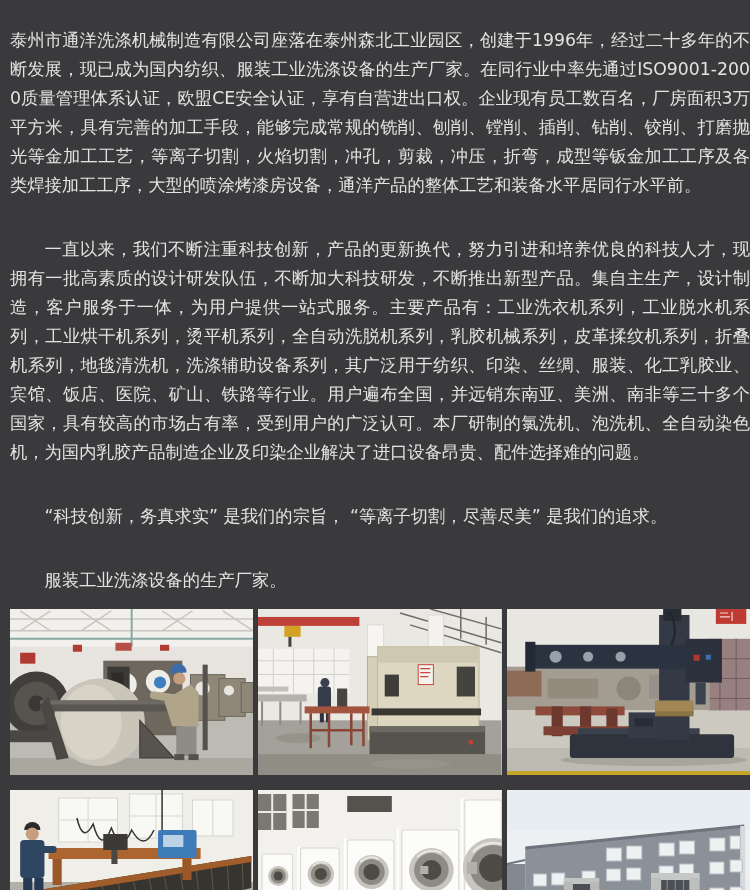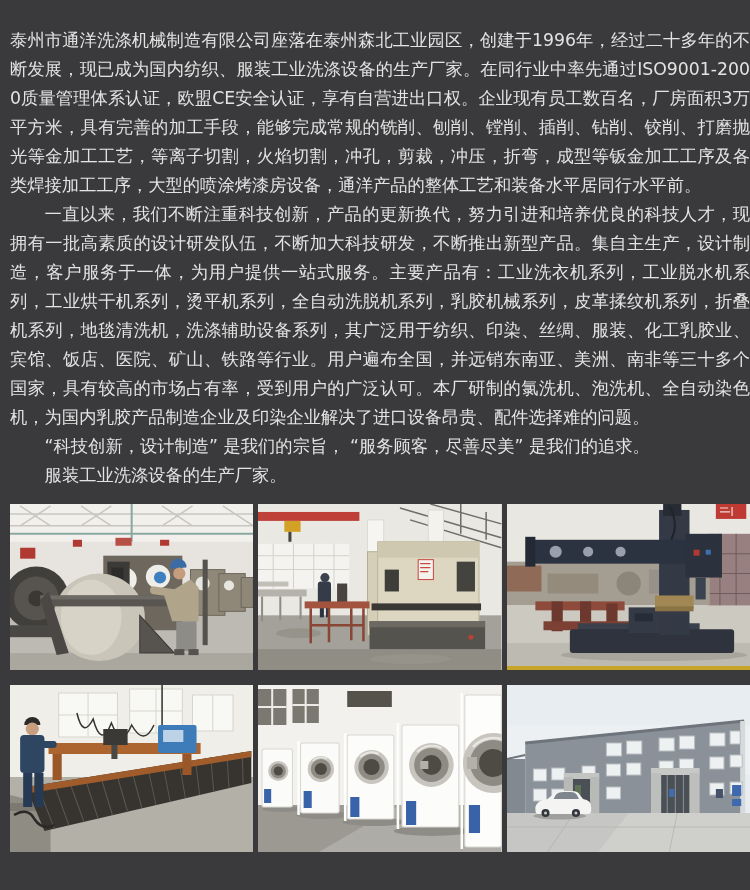--- a/index.html
+++ b/index.html
@@ -16,21 +16,21 @@
     overflow:hidden;
   }
   .about p{
     margin:0;
     font-size:17.3px;
     line-height:29px;
     color:#E3E3E3;
     text-align:justify;
     word-break:break-all;
   }
-  .about p.indent{ text-indent:2em; }
+  .about p.indent{ text-indent:2em;margin-top:35px; }
   .gallery{
     margin-top:14px;
     display:grid;
     grid-template-columns:1fr 1fr 1fr;
     grid-template-rows:166px 167px;
     gap:15px 5px;
   }
   .photo{
     overflow:hidden;
     background:#d8d6d0;
@@ -39,21 +39,21 @@
   .photo svg{display:block;width:100%;height:100%;}
 </style>
 </head>
 <body>
 
 <div class="page">
 
   <div class="about">
     <p>泰州市通洋洗涤机械制造有限公司座落在泰州森北工业园区，创建于1996年，经过二十多年的不断发展，现已成为国内纺织、服装工业洗涤设备的生产厂家。在同行业中率先通过ISO9001-2000质量管理体系认证，欧盟CE安全认证，享有自营进出口权。企业现有员工数百名，厂房面积3万平方米，具有完善的加工手段，能够完成常规的铣削、刨削、镗削、插削、钻削、铰削、打磨抛光等金加工工艺，等离子切割，火焰切割，冲孔，剪裁，冲压，折弯，成型等钣金加工工序及各类焊接加工工序，大型的喷涂烤漆房设备，通洋产品的整体工艺和装备水平居同行水平前。</p>
     <p class="indent">一直以来，我们不断注重科技创新，产品的更新换代，努力引进和培养优良的科技人才，现拥有一批高素质的设计研发队伍，不断加大科技研发，不断推出新型产品。集自主生产，设计制造，客户服务于一体，为用户提供一站式服务。主要产品有：工业洗衣机系列，工业脱水机系列，工业烘干机系列，烫平机系列，全自动洗脱机系列，乳胶机械系列，皮革揉纹机系列，折叠机系列，地毯清洗机，洗涤辅助设备系列，其广泛用于纺织、印染、丝绸、服装、化工乳胶业、宾馆、饭店、医院、矿山、铁路等行业。用户遍布全国，并远销东南亚、美洲、南非等三十多个国家，具有较高的市场占有率，受到用户的广泛认可。本厂研制的氯洗机、泡洗机、全自动染色机，为国内乳胶产品制造企业及印染企业解决了进口设备昂贵、配件选择难的问题。</p>
-    <p class="indent">“科技创新，设计制造” 是我们的宗旨， “服务顾客，尽善尽美” 是我们的追求。</p>
+    <p class="indent">“科技创新，务真求实” 是我们的宗旨， “等离子切割，尽善尽美” 是我们的追求。</p>
     <p class="indent">服装工业洗涤设备的生产厂家。</p>
   </div>
 
   <div class="gallery">
 
     <figure class="photo" style="margin:0" aria-label="workshop-drum-assembly-photo">
       <svg viewBox="0 0 240 167" preserveAspectRatio="none">
         <rect width="240" height="70" fill="#f2f0ec"></rect>
         <g stroke="#c9c6c0" stroke-width="1.5" fill="none">
           <path d="M0 10 H240 M0 22 H240"></path>

